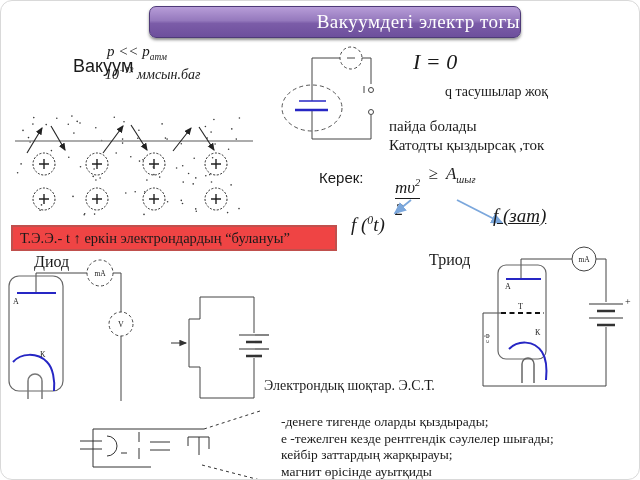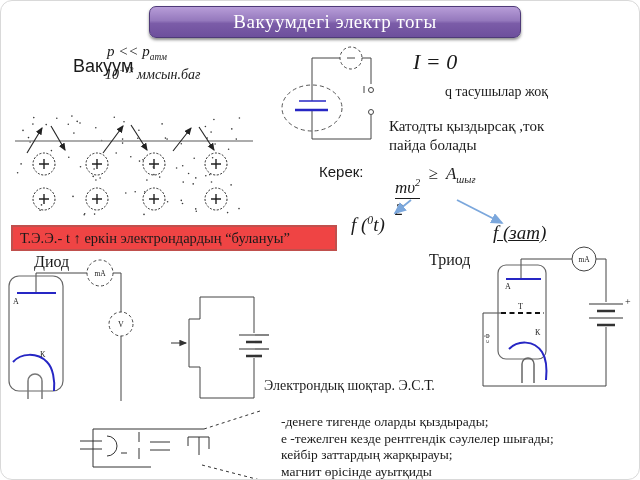--- a/index.html
+++ b/index.html
@@ -6,21 +6,21 @@
   #slide{position:relative;width:640px;height:480px;background:#fff;overflow:hidden;
          border:1px solid #d9d9d9;border-radius:12px;box-sizing:border-box;
          font-family:"Liberation Serif",serif;color:#1a1a1a;}
   .abs{position:absolute;}
   .ser{font-family:"Liberation Serif",serif;}
   .sans{font-family:"Liberation Sans",sans-serif;}
   .it{font-style:italic;}
   #title-banner{left:148px;top:5px;width:370px;height:30px;
     background:linear-gradient(#b79dd8 0%,#9579bd 45%,#7b5ca8 55%,#6d4f9c 100%);
     border:1px solid #4e3a78;border-radius:7px;box-shadow:0 2px 3px rgba(0,0,0,.45);
-    display:flex;align-items:center;justify-content:center;}
+    display:flex;align-items:center;justify-content:flex-end;}
   #title-banner span{color:#fff;font-size:19px;letter-spacing:.5px;}
   .frac{display:inline-flex;flex-direction:column;align-items:flex-start;vertical-align:-14px;line-height:1;}
   .frac .bar{height:1.2px;background:#1a1a1a;align-self:stretch;margin:2px 0;}
   sup,sub{font-size:.62em;}
   #tee-box{left:10px;top:224px;width:326px;height:26px;border:2px solid #c0504d;background:#ef4444;
     display:flex;align-items:center;padding-left:7px;box-sizing:border-box;font-size:14.5px;}
   .bullet{line-height:16.5px;font-size:13.5px;}
   svg{position:absolute;overflow:visible;}
   svg text{font-family:"Liberation Serif",serif;fill:#222;}
 </style>
@@ -171,25 +171,25 @@
     <g>
       <line x1="90" y1="40" x2="90" y2="47" stroke="#444" stroke-width="1"></line>
       <circle cx="97" cy="44" r="2.5" fill="#fff" stroke="#444"></circle>
       <circle cx="97" cy="66" r="2.5" fill="#fff" stroke="#444"></circle>
     </g>
   </svg>
 
   <div class="abs ser it" style="left:412px;top:48px;font-size:22px;">I = 0</div>
   <div class="abs ser" style="left:444px;top:83px;font-size:14px;">q тасушылар жоқ</div>
   <div class="abs ser" style="left:388px;top:116px;font-size:15px;line-height:19px;">
+    <div>пайда болады</div>
     <div>Катодты қыздырсақ ,ток</div>
-    <div>пайда болады</div>
   </div>
 
-  <div class="abs sans" style="left:318px;top:162px;font-size:15px;">Керек:</div>
+  <div class="abs sans" style="left:318px;top:168px;font-size:15px;">Керек:</div>
   <div class="abs ser it" style="left:394px;top:163px;font-size:17px;">
     <span class="frac">
         <span><span>mυ</span><sup>2</sup></span>
         <span class="bar"></span>
         <span>2</span>
       </span>
     <span style="margin:0 4px;">≥</span>
     <span>A</span><sub>шығ</sub>
   </div>
 
@@ -197,21 +197,21 @@
     <defs>
         <marker id="m-arr-b" markerWidth="9" markerHeight="9" refX="6" refY="3" orient="auto">
           <path d="M0,0 L7,3 L0,6 z" fill="#7ba7dc"></path>
         </marker>
       </defs>
     <line x1="30" y1="4" x2="14" y2="17" stroke="#7ba7dc" stroke-width="1.8" marker-end="url(#m-arr-b)"></line>
     <line x1="76" y1="4" x2="121" y2="27" stroke="#7ba7dc" stroke-width="1.8" marker-end="url(#m-arr-b)"></line>
   </svg>
 
   <div class="abs ser it" style="left:350px;top:213px;font-size:19px;"><span>f (</span><sup>0</sup><span>t)</span></div>
-  <div class="abs ser it" style="left:492px;top:221px;font-size:19px;text-decoration:underline;">f (зат)</div>
+  <div class="abs ser it" style="left:492px;top:204px;font-size:19px;text-decoration:underline;">f (зат)</div>
 
   <div id="tee-box" class="abs ser">
       <span>Т.Э.Э.- t ↑ еркін электрондардың “булануы”</span>
     </div>
 
   <div class="abs ser" style="left:33px;top:252px;font-size:16px;">Диод</div>
   <svg style="left:0px;top:258px;" width="310" height="152">
     <defs>
         <marker id="m-arr-d" markerWidth="8" markerHeight="8" refX="6" refY="3" orient="auto">
           <path d="M0,0 L7,3 L0,6 z" fill="#333"></path>

